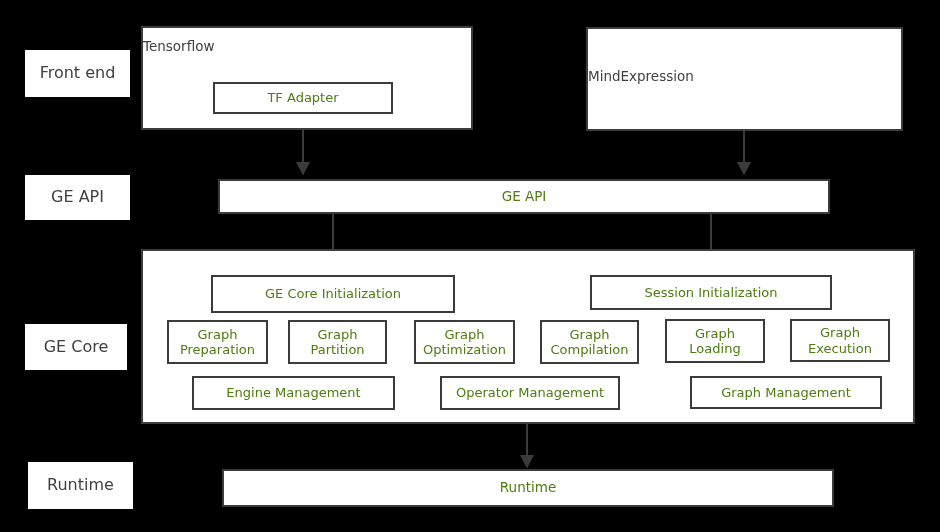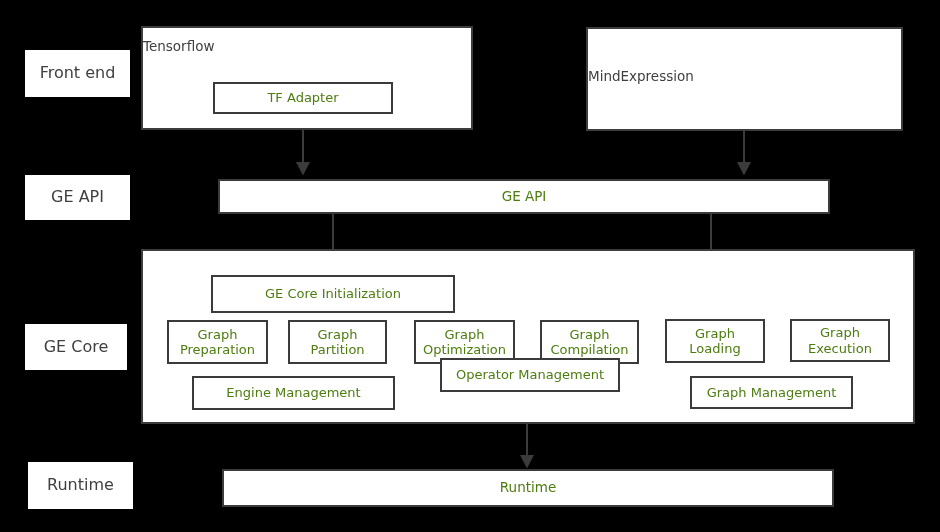--- a/index.html
+++ b/index.html
@@ -123,20 +123,23 @@
 
   <div class="box node wide-bar" style="left:218px; top:179px; width:612px; height:35px;">
     <span>GE API</span>
   </div>
 
   <div class="box container" style="left:141px; top:249px; width:774px; height:175px;"></div>
 
   <div class="box node" style="left:211px; top:275px; width:244px; height:38px;">
     <span>GE Core Initialization</span>
   </div>
+  <div class="box node" style="left:590px; top:275px; width:242px; height:35px;">
+    <span>Session Initialization</span>
+  </div>
 
   <div class="box node" style="left:167px; top:320px; width:101px; height:44px;">
     <span>Graph
 Preparation</span>
   </div>
   <div class="box node" style="left:288px; top:320px; width:99px; height:44px;">
     <span>Graph
 Partition</span>
   </div>
   <div class="box node" style="left:414px; top:320px; width:101px; height:44px;">
@@ -152,24 +155,24 @@
 Loading</span>
   </div>
   <div class="box node" style="left:790px; top:319px; width:100px; height:43px;">
     <span>Graph
 Execution</span>
   </div>
 
   <div class="box node" style="left:192px; top:376px; width:203px; height:34px;">
     <span>Engine Management</span>
   </div>
-  <div class="box node" style="left:440px; top:358px; width:180px; height:34px;">
+  <div class="box node" style="left:440px; top:376px; width:180px; height:34px;">
     <span>Operator Management</span>
   </div>
-  <div class="box node" style="left:690px; top:376px; width:163px; height:33px;">
+  <div class="box node" style="left:690px; top:376px; width:192px; height:33px;">
     <span>Graph Management</span>
   </div>
 
   <div class="box node wide-bar" style="left:222px; top:469px; width:612px; height:38px;">
     <span>Runtime</span>
   </div>
 
 </div>
 
 </body></html>

